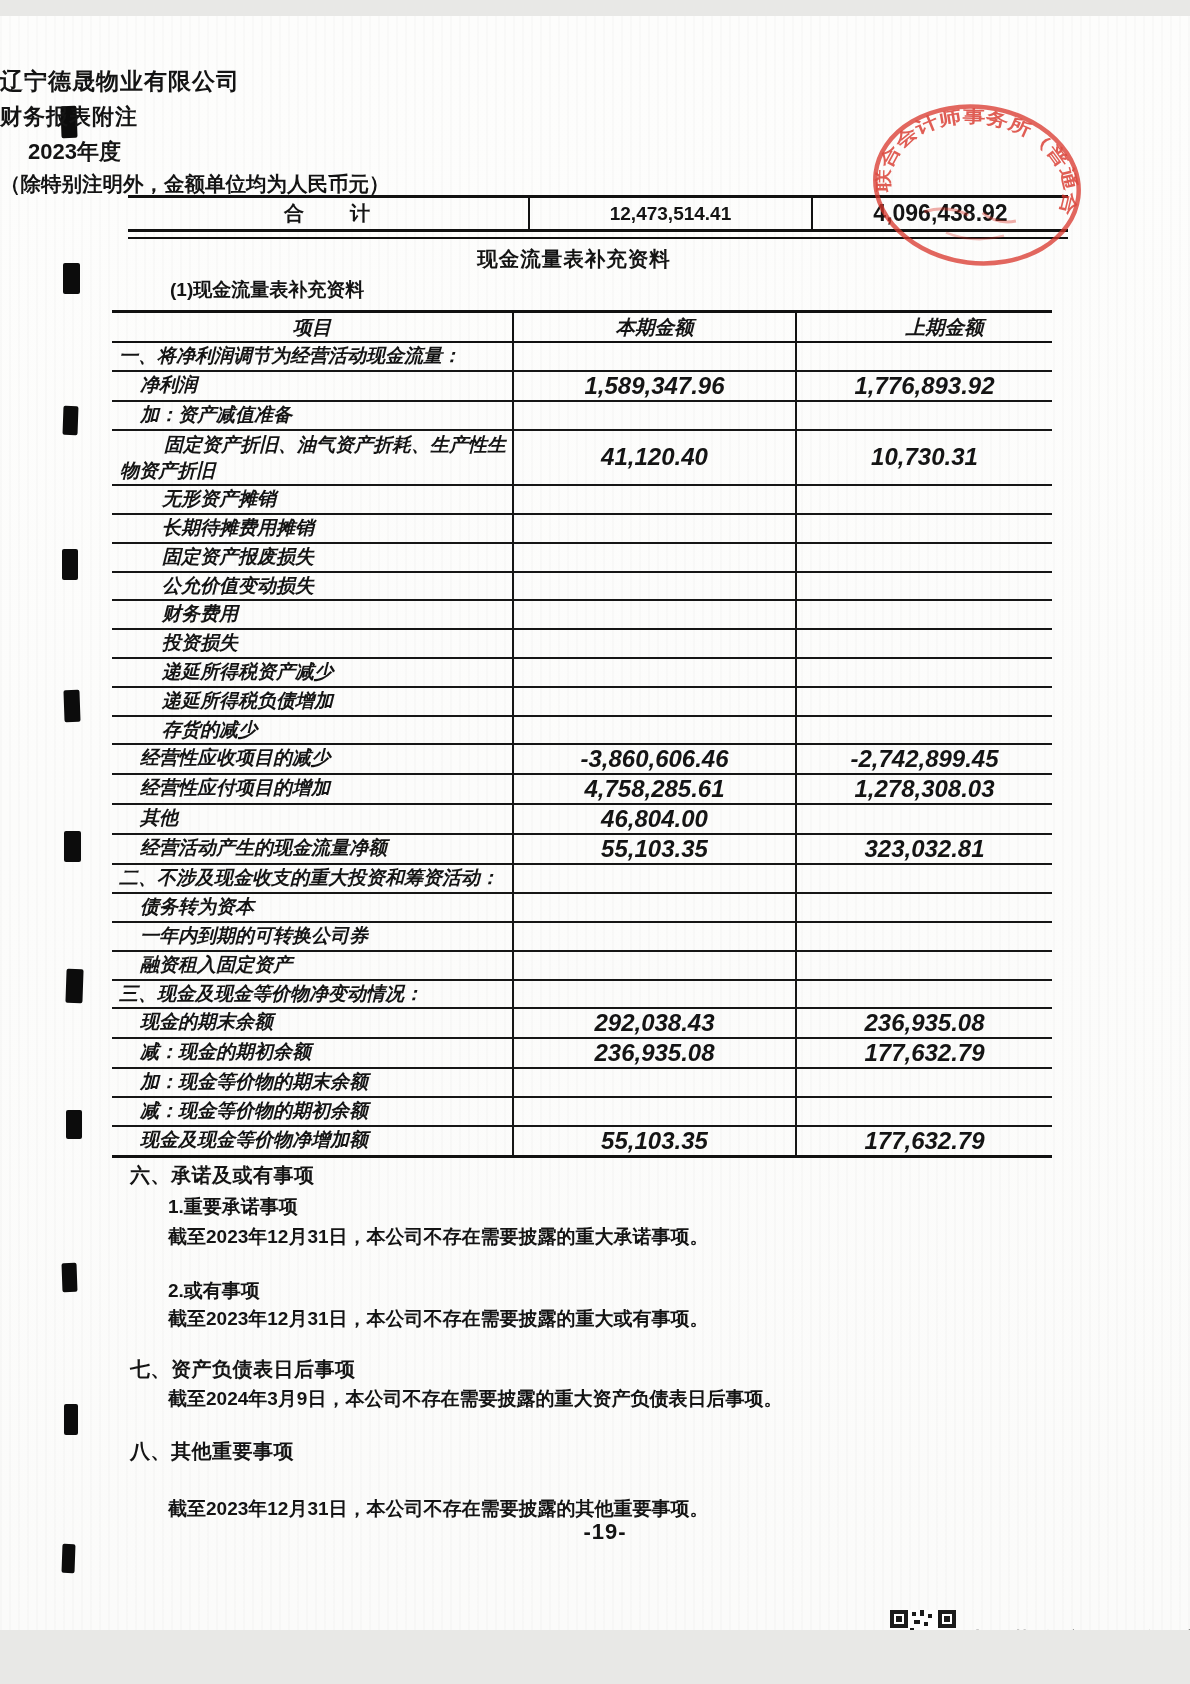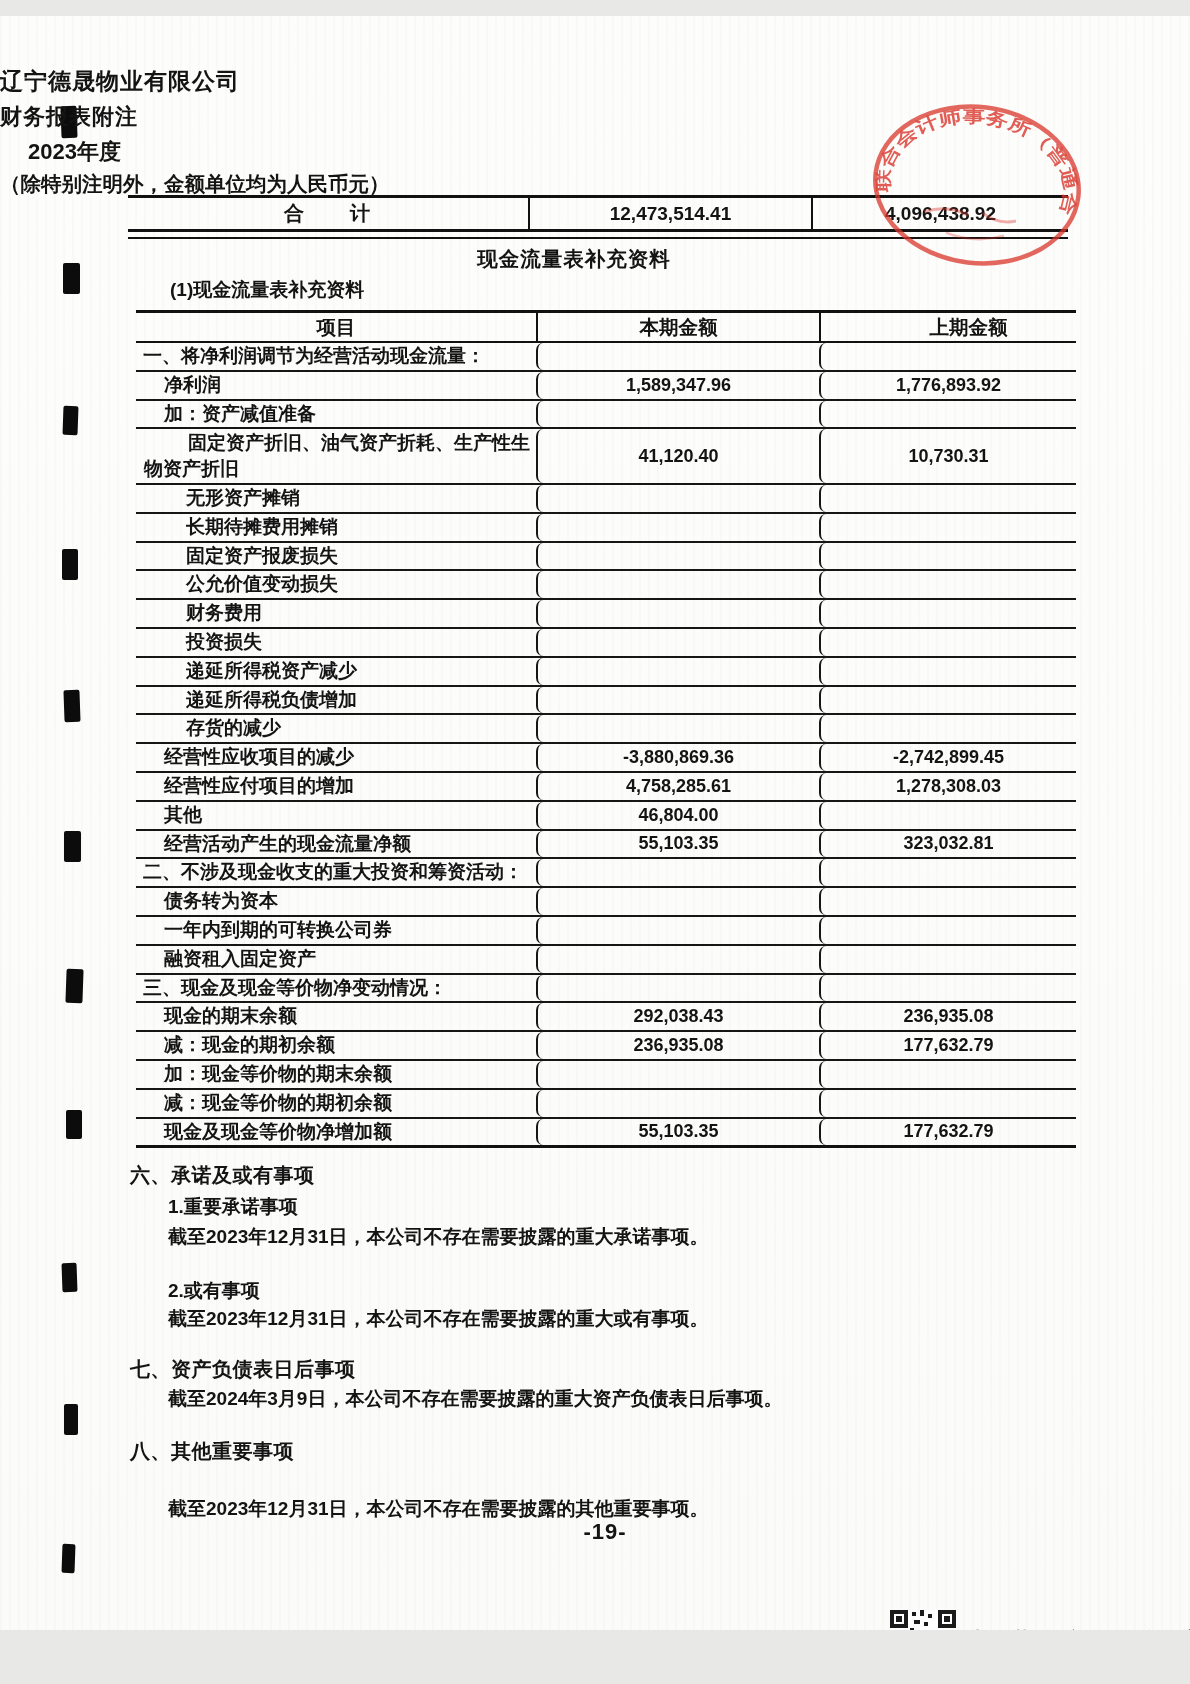--- a/index.html
+++ b/index.html
@@ -17,45 +17,45 @@
   .t-doc{position:absolute;top:86px;left:0;width:100%;font-size:22px;font-weight:700;letter-spacing:1px;}
   .t-period{position:absolute;top:121px;left:0;width:100%;font-size:22px;font-weight:700;padding-left:28px;}
   .t-unit{position:absolute;top:154px;left:0;width:100%;font-size:20.5px;font-weight:700;}
   
   .total-table{position:absolute;left:128px;top:179px;width:940px;display:flex;
     border-top:3.5px solid #111;border-bottom:3px solid #111;height:31px;}
   .total-table .tc{box-sizing:border-box;display:flex;align-items:center;justify-content:center;
     font-size:20px;font-weight:700;}
   .total-table .tc1{width:400px;letter-spacing:2px;}
   .total-table .tc2{width:283px;border-left:2.5px solid #111;font-size:19px;}
-  .total-table .tc3{width:257px;border-left:2.5px solid #111;font-size:19px;}
+  .total-table .tc3{width:257px;border-left:2.5px solid #111;font-size:23px;}
   .total-underline{position:absolute;left:128px;top:221px;width:940px;border-top:2.5px solid #111;}
   
   .stamp{position:absolute;left:868px;top:84px;width:218px;height:170px;z-index:6;
     transform:rotate(7deg);opacity:.88;pointer-events:none;}
   
   .supp-title{position:absolute;top:229px;left:0;width:1148px;text-align:center;
     font-size:20.5px;font-weight:700;letter-spacing:1px;}
   .supp-sub{position:absolute;top:261px;left:170px;font-size:19px;font-weight:700;}
-  .cftable{position:absolute;left:136px;top:294px;width:940px;border-top:3.5px solid #111;}
+  .cftable{position:absolute;left:112px;top:294px;width:940px;border-top:3.5px solid #111;font-style:italic;}
   .hrow{display:flex;border-bottom:2.5px solid #111;height:28px;}
   .hrow .hc{box-sizing:border-box;display:flex;align-items:center;justify-content:center;
     font-size:19.5px;font-weight:700;}
   .hc1{width:400px;} .hc2{width:283px;border-left:2.5px solid #111;}
   .hc3{width:257px;border-left:2.5px solid #111;padding-left:40px;}
   .row{display:flex;border-bottom:2px solid #161616;min-height:26.8px;}
   .rows .row:last-child{border-bottom:3px solid #111;}
   .row.tall{min-height:53.6px;}
   .row .c1{width:400px;box-sizing:border-box;font-size:19px;font-weight:600;
     line-height:26.4px;padding-left:28px;}
   .row.i0 .c1{padding-left:7px;font-weight:700;}
   .row.i2 .c1{padding-left:50px;}
   .row.hang .c1{padding-left:8px;text-indent:44px;line-height:26px;padding-top:1px;}
   .row .c2,.row .c3{box-sizing:border-box;display:flex;align-items:center;justify-content:center;
-    font-size:18px;font-weight:600;border-left:2px solid #161616;border-radius:7px;}
+    font-size:24px;font-weight:600;border-left:2px solid #161616;}
   .row .c2{width:283px;} .row .c3{width:257px;}
   
   .note-h{position:absolute;left:130px;font-size:20px;font-weight:700;letter-spacing:.5px;}
   .note-s{position:absolute;left:168px;font-size:19px;font-weight:700;}
   .note-t{position:absolute;left:168px;font-size:19px;font-weight:600;}
   .pagenum{position:absolute;top:1503px;left:0;width:1210px;text-align:center;
     font-size:22px;font-weight:600;letter-spacing:1px;}
   .footer{position:absolute;left:890px;top:1594px;display:flex;align-items:center;}
   .qr{width:66px;height:68px;margin-right:14px;}
   .footer-text{font-size:30px;color:#3d3d3d;font-weight:500;letter-spacing:2px;white-space:nowrap;}
@@ -172,21 +172,21 @@
         <div class="c2"></div>
         <div class="c3"></div>
       </div>
         <div class="row i2">
         <div class="c1">存货的减少</div>
         <div class="c2"></div>
         <div class="c3"></div>
       </div>
         <div class="row i1">
         <div class="c1">经营性应收项目的减少</div>
-        <div class="c2">-3,880,869.36</div>
+        <div class="c2">-3,860,606.46</div>
         <div class="c3">-2,742,899.45</div>
       </div>
         <div class="row i1">
         <div class="c1">经营性应付项目的增加</div>
         <div class="c2">4,758,285.61</div>
         <div class="c3">1,278,308.03</div>
       </div>
         <div class="row i1">
         <div class="c1">其他</div>
         <div class="c2">46,804.00</div>

